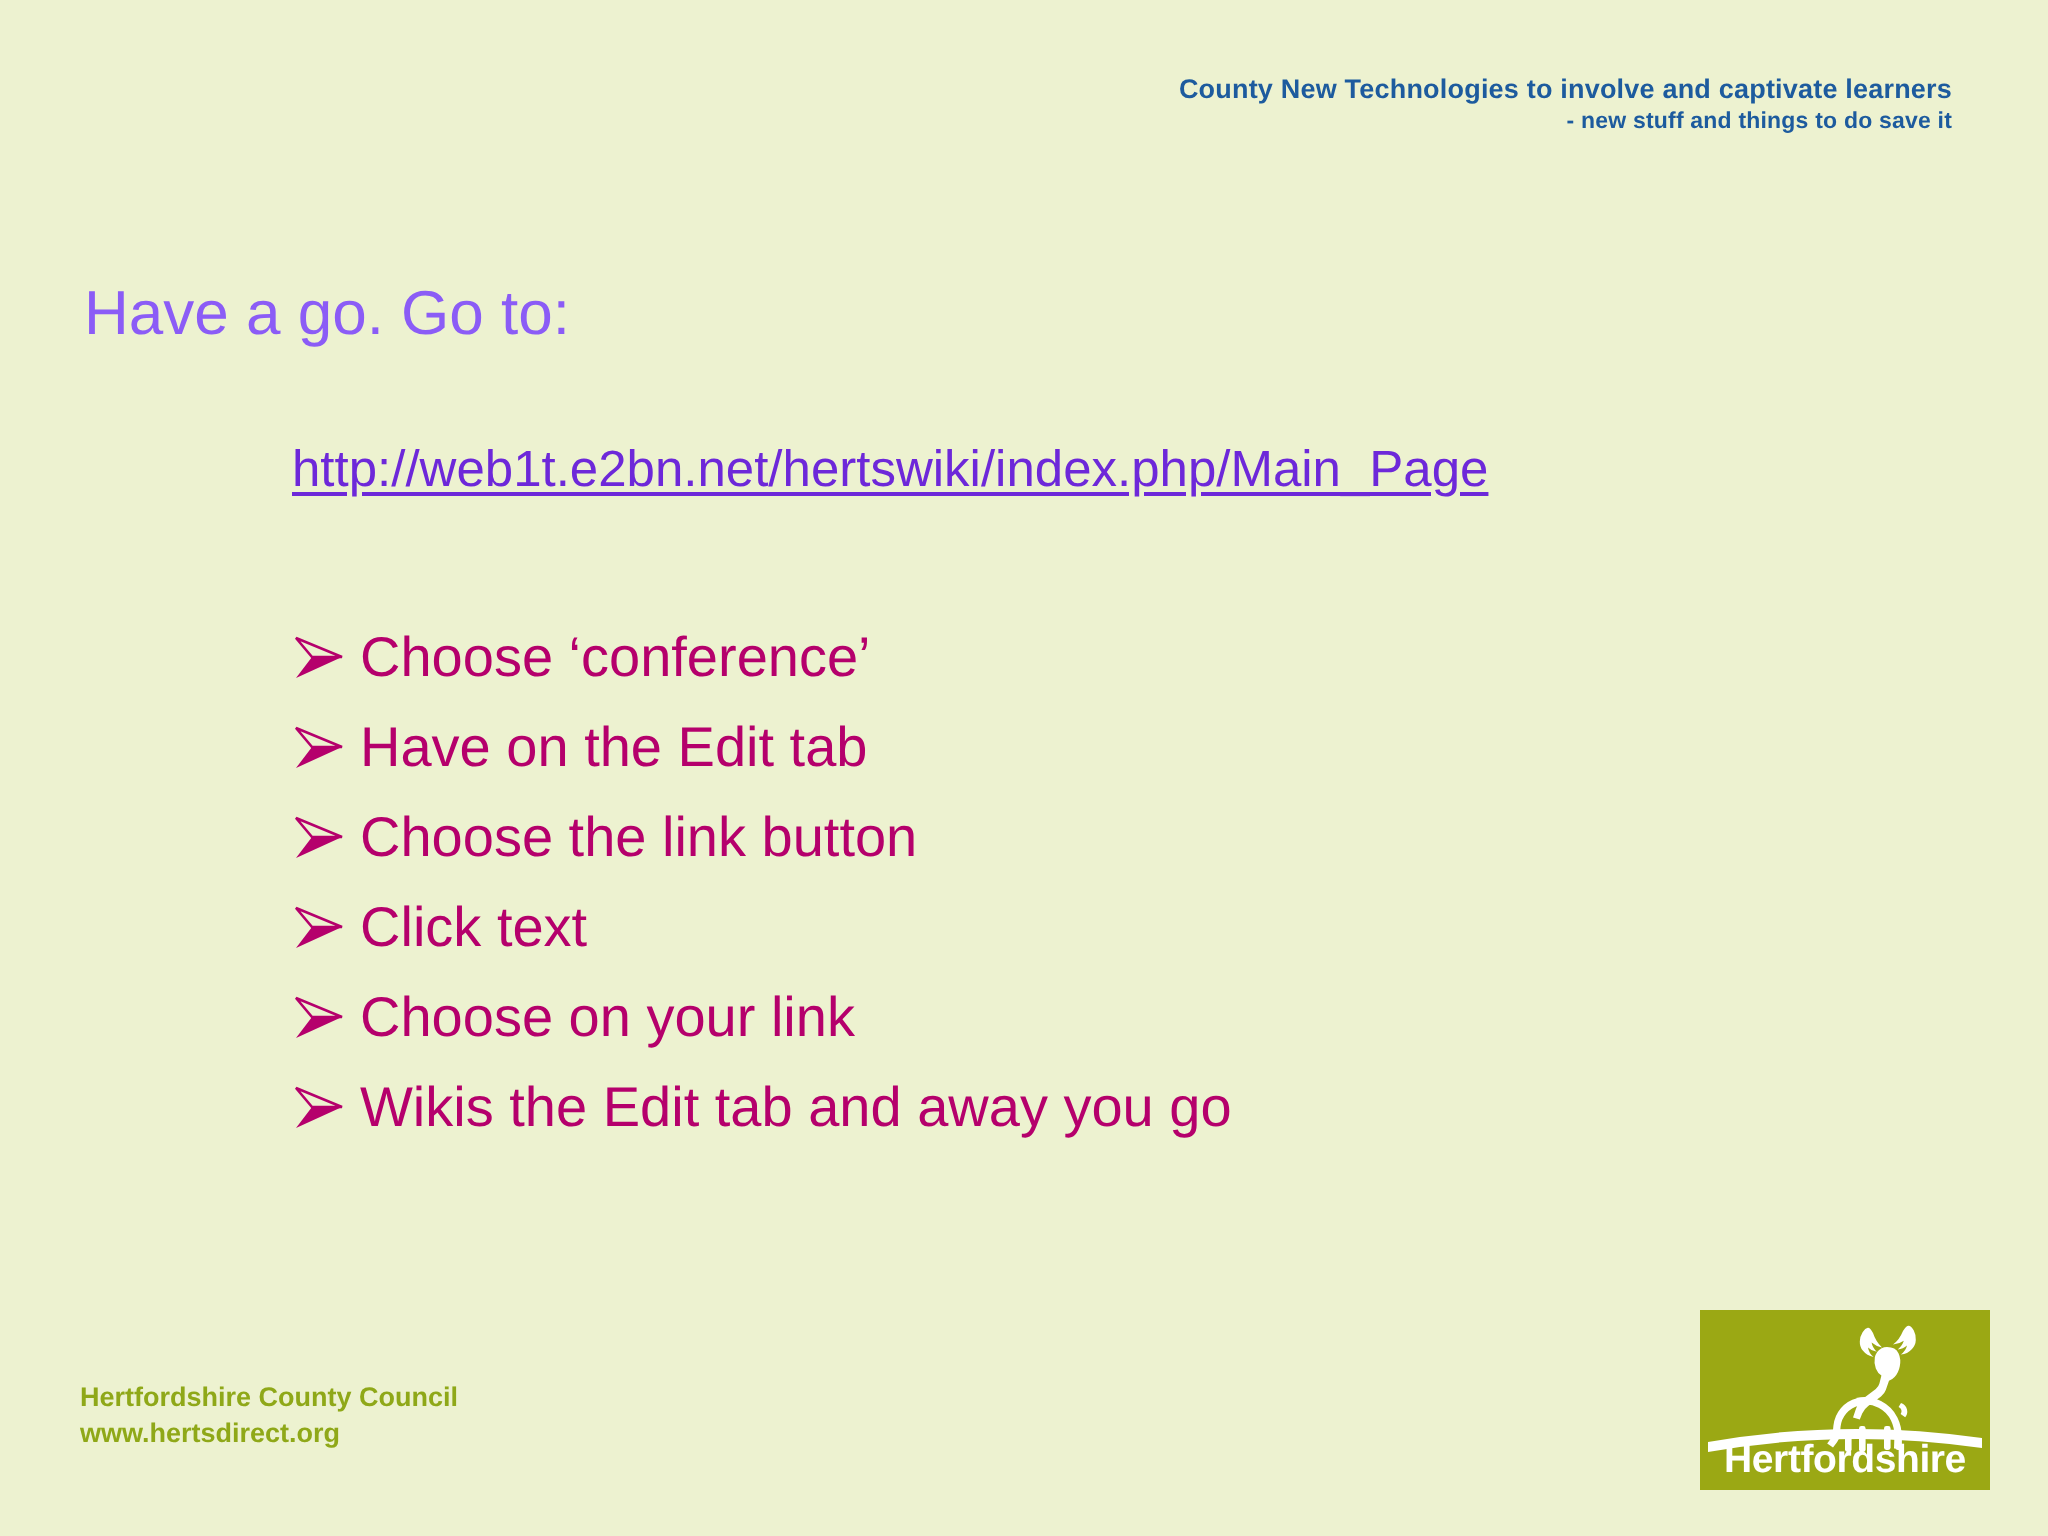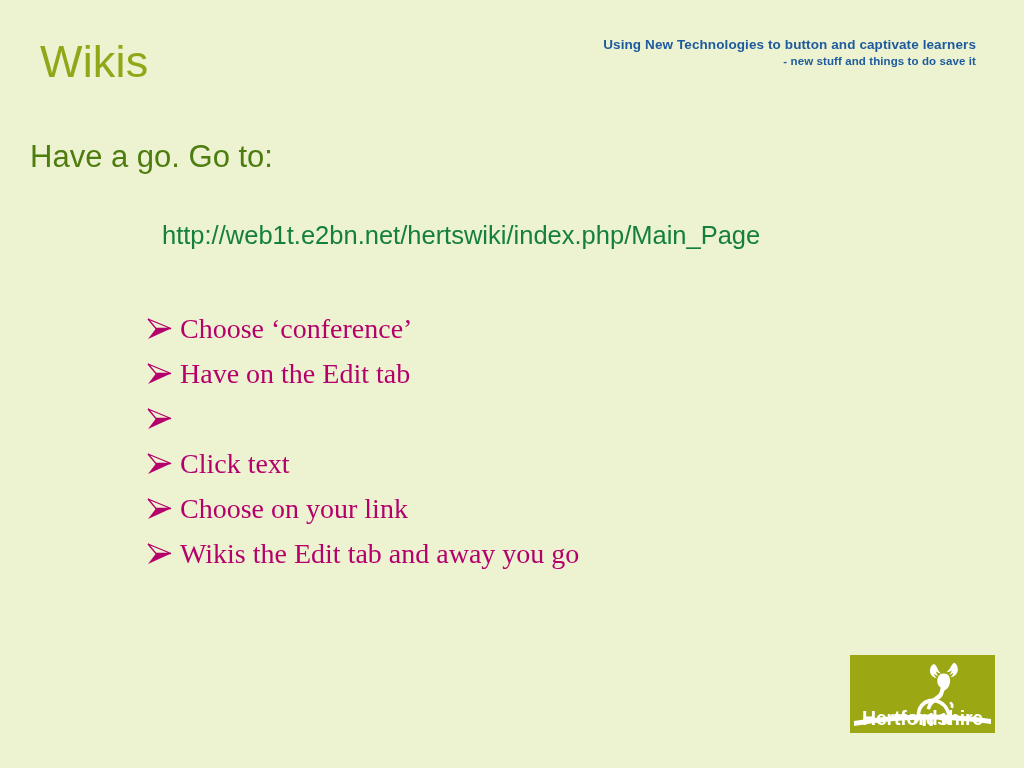--- a/index.html
+++ b/index.html
@@ -54,60 +54,59 @@
   .header-line2 {
     font-size: 11.5px;
     font-weight: bold;
     line-height: 16px;
     letter-spacing: 0.1px;
   }
 
   
   .lead-text {
     position: absolute;
-    left: 30px;
+    left: 42px;
     top: 138px;
     font-size: 31px;
     line-height: 38px;
-    color: #4d7c0f;
+    color: #8b5cf6;
     white-space: nowrap;
     text-align: right;
   }
 
   .link-row {
     position: absolute;
     left: 146px;
     top: 219px;
     font-size: 25.5px;
     line-height: 32px;
   }
   .wiki-link {
-    color: #15803d;
+    color: #6d28d9;
+    text-decoration: underline;
     text-underline-offset: 3px;
     white-space: nowrap;
     cursor: pointer;
-    margin-left: 16px;
   }
 
   .bullet-list {
     position: absolute;
     left: 146px;
     top: 306px;
     margin: 0;
     padding: 0;
     list-style: none;
   }
   .bullet-item {
     display: flex;
     align-items: flex-start;
     color: #b5006c;
     font-size: 28px;
     line-height: 45px;
     white-space: nowrap;
-    font-family: Liberation Serif, serif;
   }
   .bullet-marker {
     width: 34px;
     flex: 0 0 34px;
     display: inline-block;
     position: relative;
     height: 45px;
   }
   .bullet-marker svg {
     position: absolute;
@@ -128,21 +127,21 @@
     line-height: 18px;
     color: #8fa818;
   }
 
   
   .logo {
     position: absolute;
     left: 850px;
     top: 655px;
     width: 145px;
-    height: 78px;
+    height: 90px;
     background: #9ba814;
     overflow: hidden;
   }
   .logo svg {
     display: block;
   }
   .logo-word {
     position: absolute;
     left: 0;
     right: 0;
@@ -153,24 +152,23 @@
     font-weight: bold;
     letter-spacing: -0.2px;
     line-height: 22px;
   }
 </style>
 </head>
 <body>
 
 <div class="slide">
 
-  <div class="slide-title">Wikis</div>
 
   <div class="header-block">
-    <div class="header-line1">Using New Technologies to button and captivate learners</div>
+    <div class="header-line1">County New Technologies to involve and captivate learners</div>
     <div class="header-line2">- new stuff and things to do save it</div>
   </div>
 
   <div class="lead-text">Have a go. Go to:</div>
 
   <div class="link-row">
     <span class="wiki-link">http://web1t.e2bn.net/hertswiki/index.php/Main_Page</span>
   </div>
 
   <ul class="bullet-list">
@@ -192,20 +190,21 @@
       </span>
       <span class="bullet-label">Have on the Edit tab</span>
     </li>
     <li class="bullet-item">
       <span class="bullet-marker">
         <svg width="26" height="22" viewBox="0 0 26 22">
           <path d="M1 1 L24 10.5 L1 21 L9 10.5 Z" fill="#b5006c"></path>
           <path d="M1 1 L24 10.5 L9 10.5 Z" fill="#edf2d0" stroke="#b5006c" stroke-width="1.3"></path>
         </svg>
       </span>
+      <span class="bullet-label">Choose the link button</span>
     </li>
     <li class="bullet-item">
       <span class="bullet-marker">
         <svg width="26" height="22" viewBox="0 0 26 22">
           <path d="M1 1 L24 10.5 L1 21 L9 10.5 Z" fill="#b5006c"></path>
           <path d="M1 1 L24 10.5 L9 10.5 Z" fill="#edf2d0" stroke="#b5006c" stroke-width="1.3"></path>
         </svg>
       </span>
       <span class="bullet-label">Click text</span>
     </li>
@@ -222,20 +221,24 @@
       <span class="bullet-marker">
         <svg width="26" height="22" viewBox="0 0 26 22">
           <path d="M1 1 L24 10.5 L1 21 L9 10.5 Z" fill="#b5006c"></path>
           <path d="M1 1 L24 10.5 L9 10.5 Z" fill="#edf2d0" stroke="#b5006c" stroke-width="1.3"></path>
         </svg>
       </span>
       <span class="bullet-label">Wikis the Edit tab and away you go</span>
     </li>
   </ul>
 
+  <div class="footer-text">
+    <div>Hertfordshire County Council</div>
+    <div>www.hertsdirect.org</div>
+  </div>
 
   <div class="logo">
     <svg width="145" height="90" viewBox="0 0 145 90">
 
       <path d="M4 66 Q72 54 141 64 L141 69 Q72 59 4 71 Z" fill="#ffffff"></path>
       <g fill="#ffffff">
 
         <path d="M86.5 11.5 q1.5 4.5 4.5 7.2 q-3.2-0.6-5.2-2.4 q0.4 2.6 2.6 4.6 q-2.6-0.4-4.4-2.2 q0.4 2.8 2.8 4.8 q-3.4-0.6-5.4-3.2 q-1.6-2 -1.5-4.6 q0.1-2.6 1.4-4.6 q1.3-2 2.6-2.2 q1.1-0.2 2.6 2.6 z"></path>
         <path d="M101.5 10.5 q-1.8 4.4-5 6.8 q3.2-0.3 5.4-1.9 q-0.7 2.5-3 4.3 q2.7-0.2 4.6-1.9 q-0.6 2.7-3.1 4.5 q3.4-0.3 5.6-2.8 q1.8-1.9 1.9-4.5 q0.1-2.6-1-4.7 q-1.1-2.1-2.4-2.4 q-1.2-0.3-3 2.6 z"></path>
 

